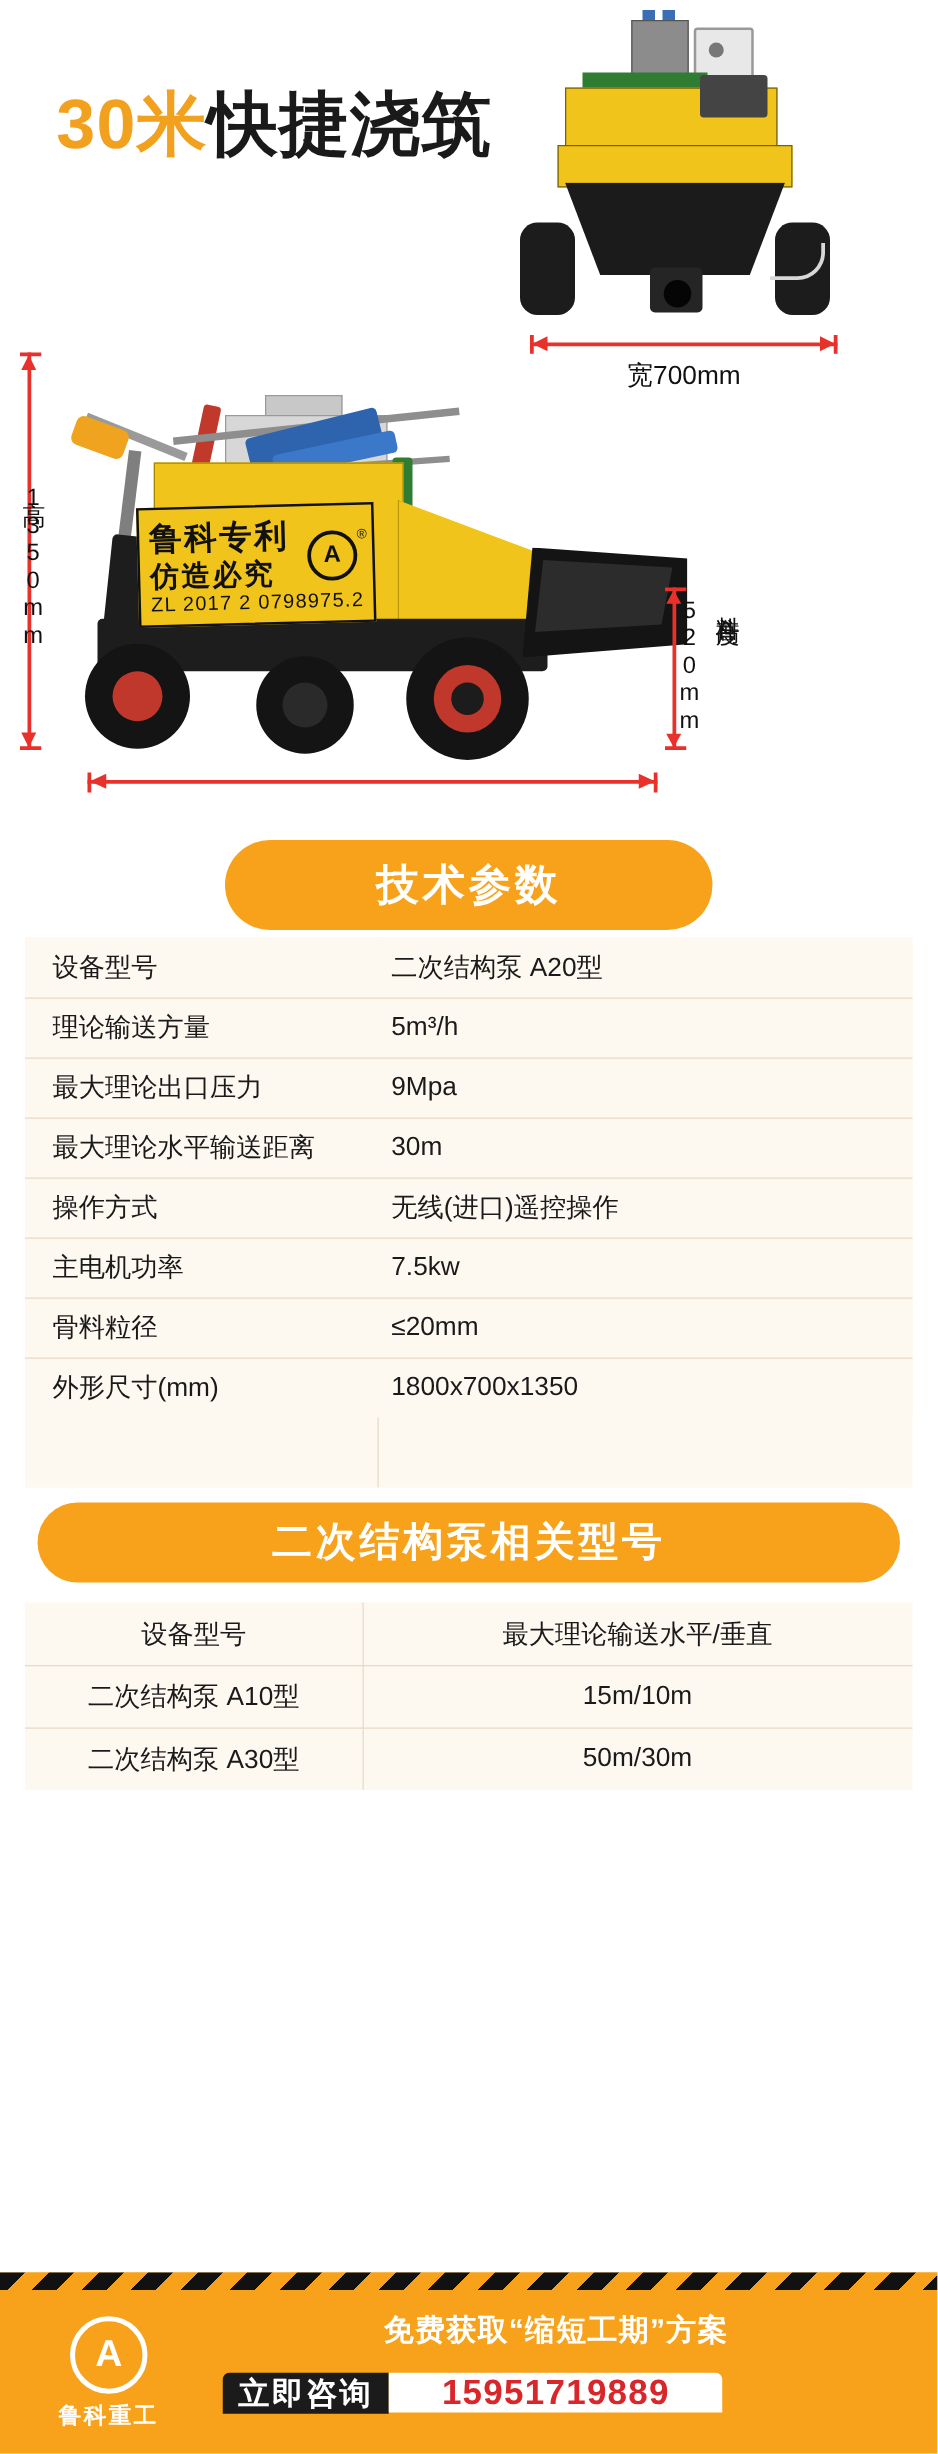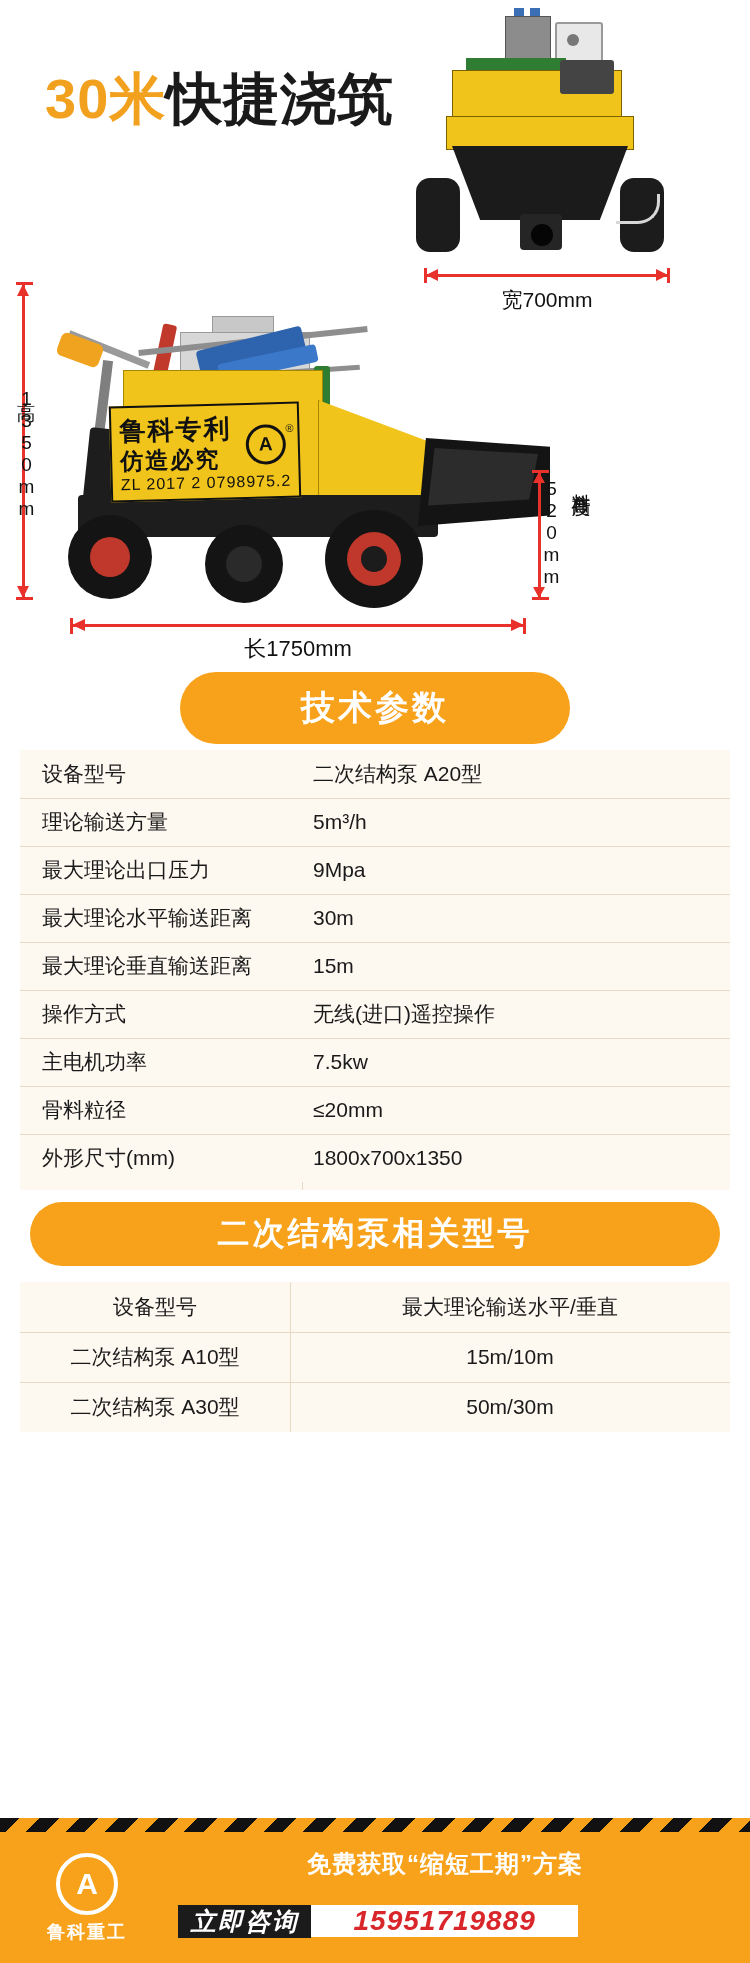--- a/index.html
+++ b/index.html
@@ -219,21 +219,21 @@
   .footer .brand .bname {
     margin-top:5px; color:#ffffff; font-size:18px; font-weight:bold; letter-spacing:2px;
   }
   .footer .headline {
     position:absolute; left:160px; top:30px; width:570px;
     text-align:center; font-size:24px; font-weight:bold; color:#ffffff; letter-spacing:1px;
     white-space:nowrap;
   }
   .footer .cta-row {
     position:absolute; left:178px; top:80px; width:400px; height:46px;
-    display:flex; align-items:center; border-radius:6px; overflow:hidden;font-style:italic;
+    display:flex; align-items:flex-start; border-radius:6px; overflow:hidden;
   }
   .footer .cta-btn {
     width:150px; background:#1b1b1b; color:#ffffff; font-size:25px; font-weight:bold;
     display:flex; align-items:center; justify-content:center; letter-spacing:2px;
   }
   .footer .cta-phone {
     width:300px; background:#ffffff; color:#d9262a; font-size:28px; font-weight:bold;
     display:flex; align-items:center; justify-content:center; letter-spacing:1px;
   }
 </style>
@@ -330,21 +330,20 @@
 </div>
 <div class="lbl-hopper-num">520mm</div>
 <div class="lbl-hopper-txt">料斗高度</div>
 
 <div class="dim-length">
   <div class="line"></div>
   <div class="cap-l"></div>
   <div class="cap-r"></div>
   <div class="arr-l"></div>
   <div class="arr-r"></div>
-  <div class="lbl">长1750mm</div>
 </div>
 
 <div class="banner" id="banner-tech">技术参数</div>
 
 <div class="spec-wrap"></div>
 <div class="spec-divider"></div>
 <table class="spec-table">
   <tbody>
     <tr>
         <td class="k">设备型号</td>
@@ -354,24 +353,20 @@
         <td class="k">理论输送方量</td>
         <td class="v">5m³/h</td>
       </tr>
     <tr>
         <td class="k">最大理论出口压力</td>
         <td class="v">9Mpa</td>
       </tr>
     <tr>
         <td class="k">最大理论水平输送距离</td>
         <td class="v">30m</td>
-      </tr>
-    <tr>
-        <td class="k">最大理论垂直输送距离</td>
-        <td class="v">15m</td>
       </tr>
     <tr>
         <td class="k">操作方式</td>
         <td class="v">无线(进口)遥控操作</td>
       </tr>
     <tr>
         <td class="k">主电机功率</td>
         <td class="v">7.5kw</td>
       </tr>
     <tr>

